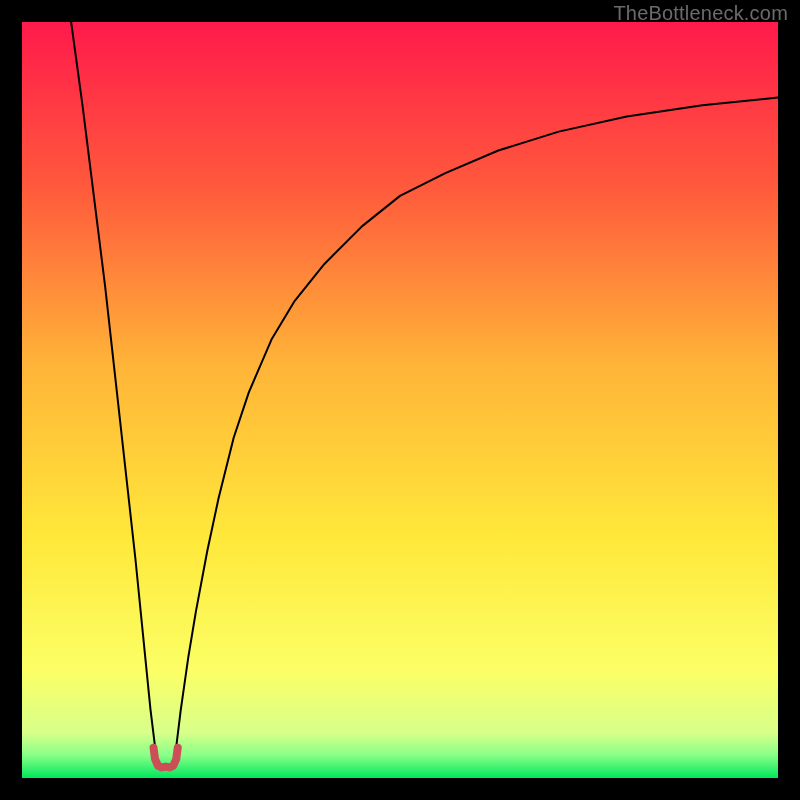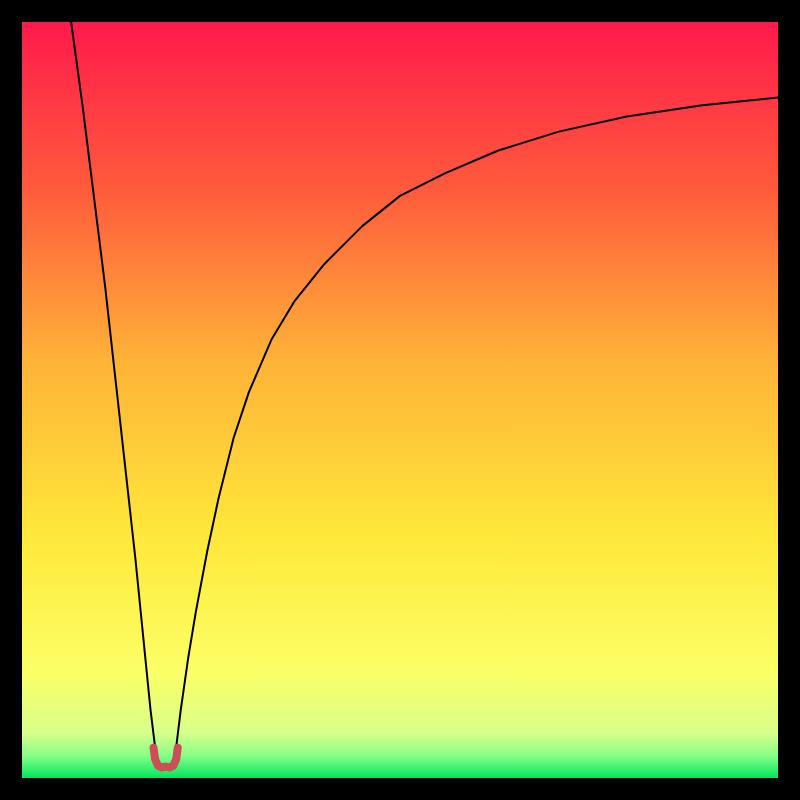--- a/index.html
+++ b/index.html
@@ -33,20 +33,21 @@
     font-weight: 500;
     letter-spacing: 0.2px;
     user-select: none;
   }
 </style>
 </head>
 <body>
 
 <div class="frame">
 
+  <div class="watermark">TheBottleneck.com</div>
 
   <svg class="plot" viewBox="0 0 100 100" preserveAspectRatio="none">
     <defs>
       <linearGradient id="bg-grad" x1="0" y1="0" x2="0" y2="1">
           <stop offset="0%" stop-color="#ff1a4b"></stop>
           <stop offset="22%" stop-color="#ff5a3c"></stop>
           <stop offset="45%" stop-color="#ffb338"></stop>
           <stop offset="68%" stop-color="#ffe83a"></stop>
           <stop offset="86%" stop-color="#fbff66"></stop>
           <stop offset="94%" stop-color="#d8ff8a"></stop>

